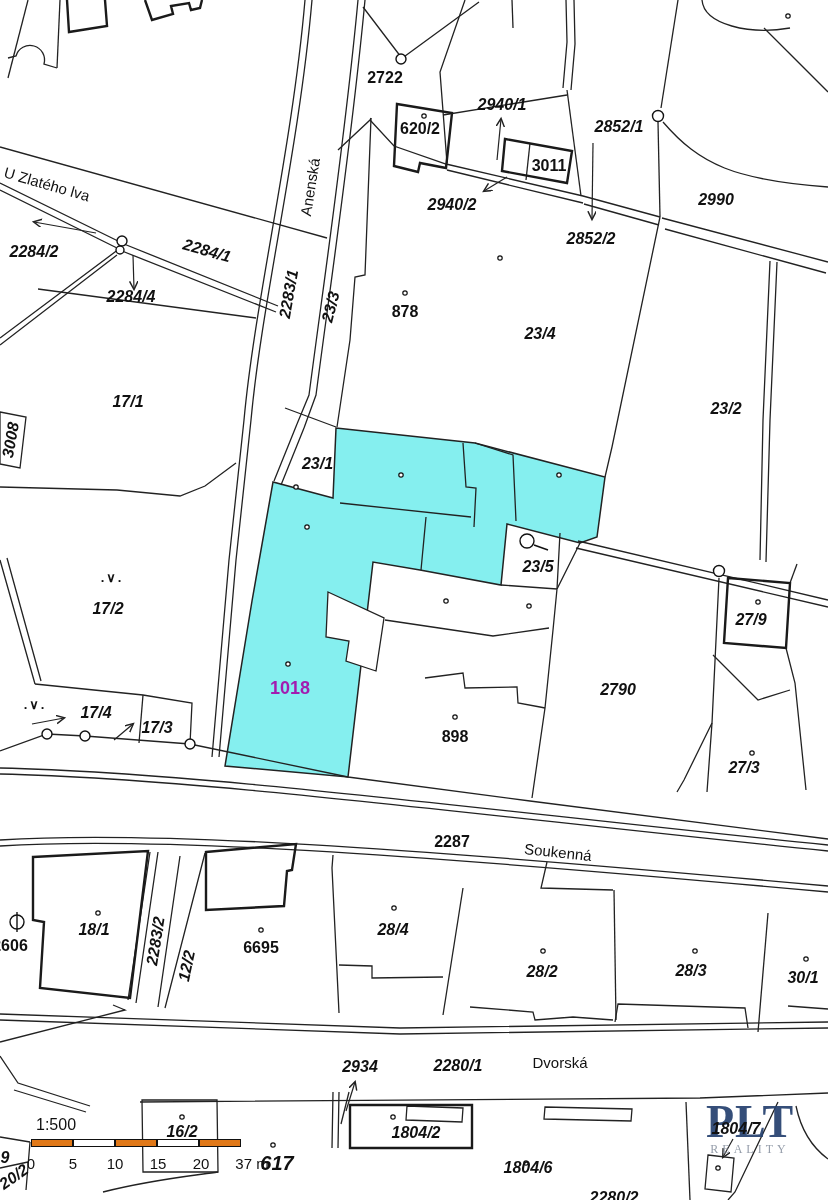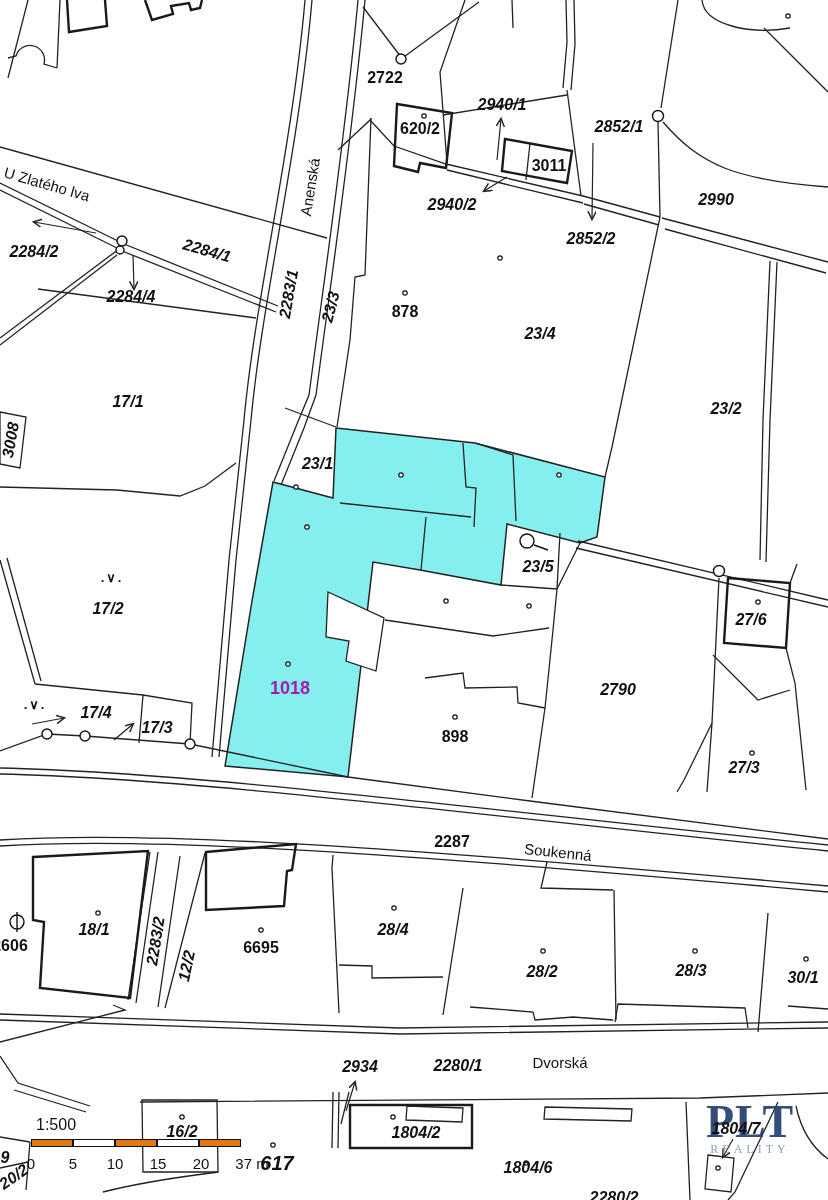--- a/index.html
+++ b/index.html
@@ -221,21 +221,21 @@
       <div class="lbl pi" style="left: 128px; top: 402px; transform: translate(-50%, -50%) rotate(0deg);">17/1</div>
       <div class="lbl pi" style="left: 11px; top: 440px; transform: translate(-50%, -50%) rotate(-80deg);">3008</div>
       <div class="lbl pi" style="left: 289px; top: 294px; transform: translate(-50%, -50%) rotate(-80deg);">2283/1</div>
       <div class="lbl pi" style="left: 331px; top: 307px; transform: translate(-50%, -50%) rotate(-76deg);">23/3</div>
       <div class="lbl pu" style="left: 405px; top: 312px; transform: translate(-50%, -50%) rotate(0deg);">878</div>
       <div class="lbl pi" style="left: 540px; top: 334px; transform: translate(-50%, -50%) rotate(0deg);">23/4</div>
       <div class="lbl pi" style="left: 726px; top: 409px; transform: translate(-50%, -50%) rotate(0deg);">23/2</div>
       <div class="lbl pi" style="left: 297px; top: 464px; transform: translate(-50%, -50%) rotate(0deg); padding-left: 41px;">23/1</div>
       <div class="lbl pi" style="left: 108px; top: 609px; transform: translate(-50%, -50%) rotate(0deg);">17/2</div>
       <div class="lbl pi" style="left: 538px; top: 567px; transform: translate(-50%, -50%) rotate(0deg);">23/5</div>
-      <div class="lbl pi" style="left: 751px; top: 620px; transform: translate(-50%, -50%) rotate(0deg);">27/6</div>
+      <div class="lbl pi" style="left: 751px; top: 620px; transform: translate(-50%, -50%) rotate(0deg);">27/9</div>
       <div class="lbl pi" style="left: 618px; top: 690px; transform: translate(-50%, -50%) rotate(0deg);">2790</div>
       <div class="lbl teal" style="left: 290px; top: 688px; transform: translate(-50%, -50%) rotate(0deg); color: #a21caf;">1018</div>
       <div class="lbl pu" style="left: 455px; top: 737px; transform: translate(-50%, -50%) rotate(0deg);">898</div>
       <div class="lbl pi" style="left: 744px; top: 768px; transform: translate(-50%, -50%) rotate(0deg);">27/3</div>
       <div class="lbl pi" style="left: 96px; top: 713px; transform: translate(-50%, -50%) rotate(0deg);">17/4</div>
       <div class="lbl pi" style="left: 157px; top: 728px; transform: translate(-50%, -50%) rotate(0deg);">17/3</div>
       <div class="lbl pu" style="left: 452px; top: 842px; transform: translate(-50%, -50%) rotate(0deg);">2287</div>
       <div class="lbl pu" style="left: 10px; top: 946px; transform: translate(-50%, -50%) rotate(0deg);">2606</div>
       <div class="lbl pi" style="left: 94px; top: 930px; transform: translate(-50%, -50%) rotate(0deg);">18/1</div>
       <div class="lbl pi" style="left: 156px; top: 941px; transform: translate(-50%, -50%) rotate(-81deg);">2283/2</div>

